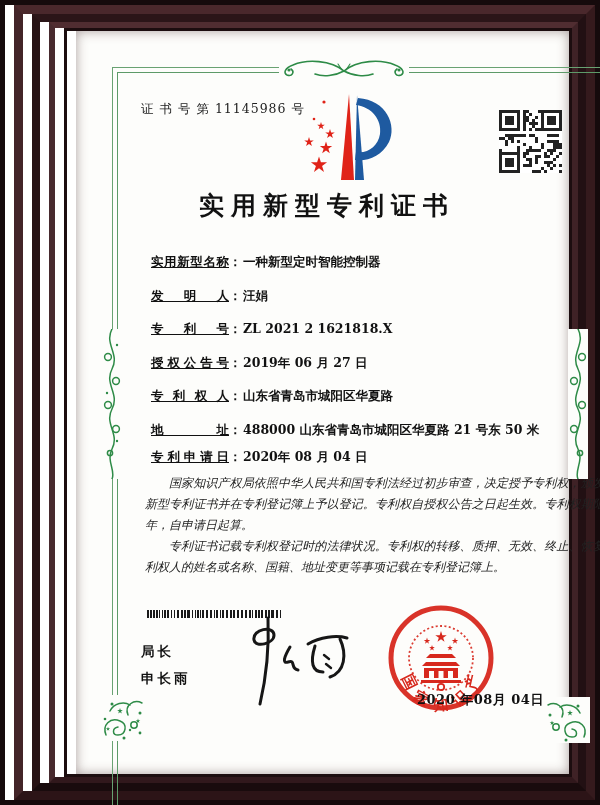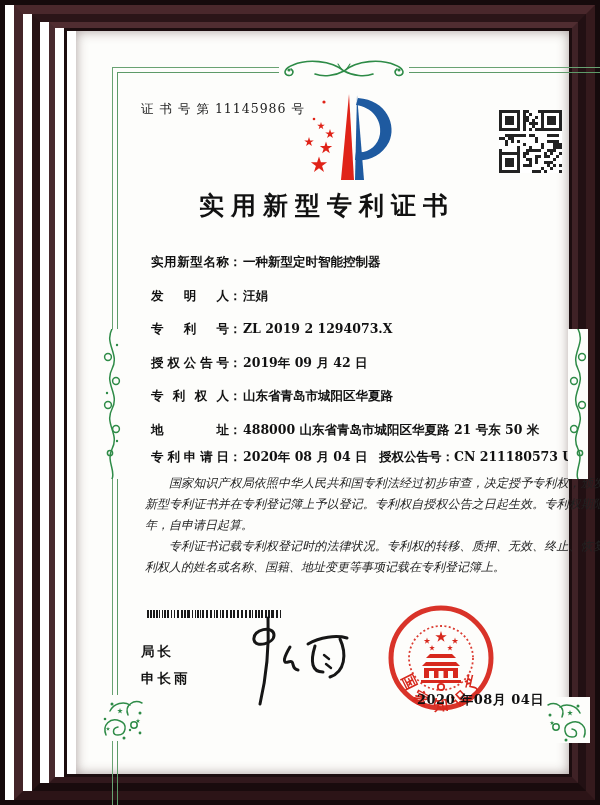--- a/index.html
+++ b/index.html
@@ -18,21 +18,21 @@
   .gb{position:absolute;border:1.4px solid #69a272;}
   .gb-outer{left:36px;top:36px;right:36px;bottom:31px;}
   .gb-inner{left:41px;top:41px;right:41px;bottom:36px;border-color:#5d9a68;}
   .orn{position:absolute;}
   
   .abs{position:absolute;white-space:nowrap;color:#1a1a1a;}
   .certno{left:56px;top:70px;font-size:12.5px;letter-spacing:1px;color:#222;}
   .title{left:0;top:158px;width:100%;text-align:center;font-size:25px;
          font-weight:700;letter-spacing:7px;color:#111;}
   .row{left:66px;font-size:12.5px;font-weight:600;color:#111;}
-  .row .lb{display:inline-block;width:78px;text-align:justify;text-align-last:justify;}
+  .row .lb{display:inline-block;width:78px;text-align:justify;text-align-last:justify;text-decoration:underline;}
   .row .cl{display:inline-block;width:12px;}
   .row .val{margin-left:2px;text-align:center;}
   .grant2{position:absolute;left:237px;top:0;}
   .paras{position:absolute;left:60px;top:442px;width:420px;color:#222;
          font-size:12px;line-height:21px;text-align:justify;font-style:italic;}
   .paras p{margin:0;text-indent:2em;font-weight:500;}
   .director{left:56px;font-size:13.5px;font-weight:700;letter-spacing:3px;color:#111;}
   .sealdate{left:332px;top:660px;font-size:13px;font-weight:700;
             letter-spacing:.5px;color:#111;z-index:6;}
   svg{display:block;}
@@ -361,36 +361,33 @@
 
     <div class="abs title">实用新型专利证书</div>
 
     <div class="abs row" style="top:223px">
       <span class="lb">实用新型名称</span><span class="cl">：</span><span class="val">一种新型定时智能控制器</span>
     </div>
     <div class="abs row" style="top:257px">
       <span class="lb">发 明 人</span><span class="cl">：</span><span class="val">汪娟</span>
     </div>
     <div class="abs row" style="top:290px">
-      <span class="lb">专 利 号</span><span class="cl">：</span><span class="val">ZL 2019 2 1294073.X</span>
+      <span class="lb">专 利 号</span><span class="cl">：</span><span class="val">ZL 2021 2 1621818.X</span>
     </div>
     <div class="abs row" style="top:324px">
-      <span class="lb">授权公告号</span><span class="cl">：</span><span class="val">2019年 09 月 42 日</span>
+      <span class="lb">授权公告号</span><span class="cl">：</span><span class="val">2019年 06 月 27 日</span>
     </div>
     <div class="abs row" style="top:357px">
       <span class="lb">专 利 权 人</span><span class="cl">：</span><span class="val">山东省青岛市城阳区华夏路</span>
     </div>
     <div class="abs row" style="top:391px">
       <span class="lb">地 址</span><span class="cl">：</span><span class="val">488000 山东省青岛市城阳区华夏路 21 号东 50 米</span>
     </div>
     <div class="abs row" style="top:418px">
       <span class="lb">专利申请日</span><span class="cl">：</span><span class="val">2020年 08 月 04 日</span>
-      <span class="grant2">
-        <span>授权公告号</span><span>：</span><span>CN 211180573 U</span>
-      </span>
     </div>
 
     <div class="paras">
       <p>国家知识产权局依照中华人民共和国专利法经过初步审查，决定授予专利权，颁发实用新型专利证书并在专利登记簿上予以登记。专利权自授权公告之日起生效。专利权期限为十年，自申请日起算。</p>
       <p>专利证书记载专利权登记时的法律状况。专利权的转移、质押、无效、终止、恢复和专利权人的姓名或名称、国籍、地址变更等事项记载在专利登记簿上。</p>
     </div>
 
     <svg class="orn z3" style="left:71px;top:579px" width="134" height="8" viewBox="0 0 134 8">
       <g class="bars" fill="#1a1a1a">
                   <rect x="0" y="0" width="2" height="8"></rect>

